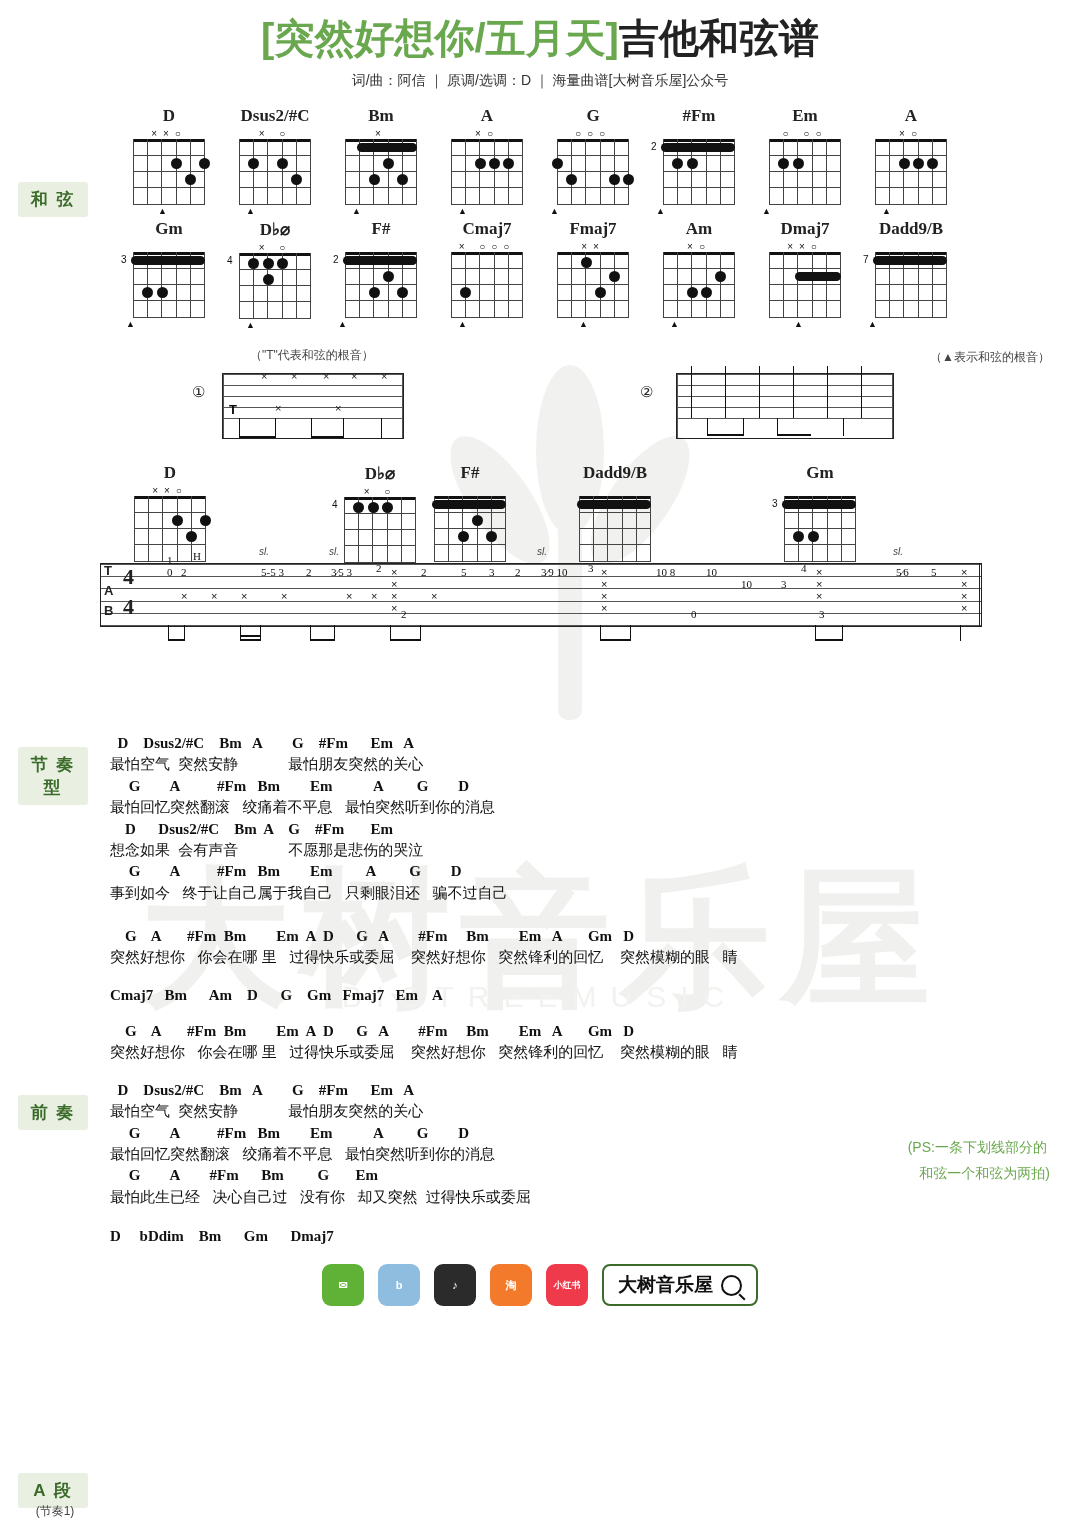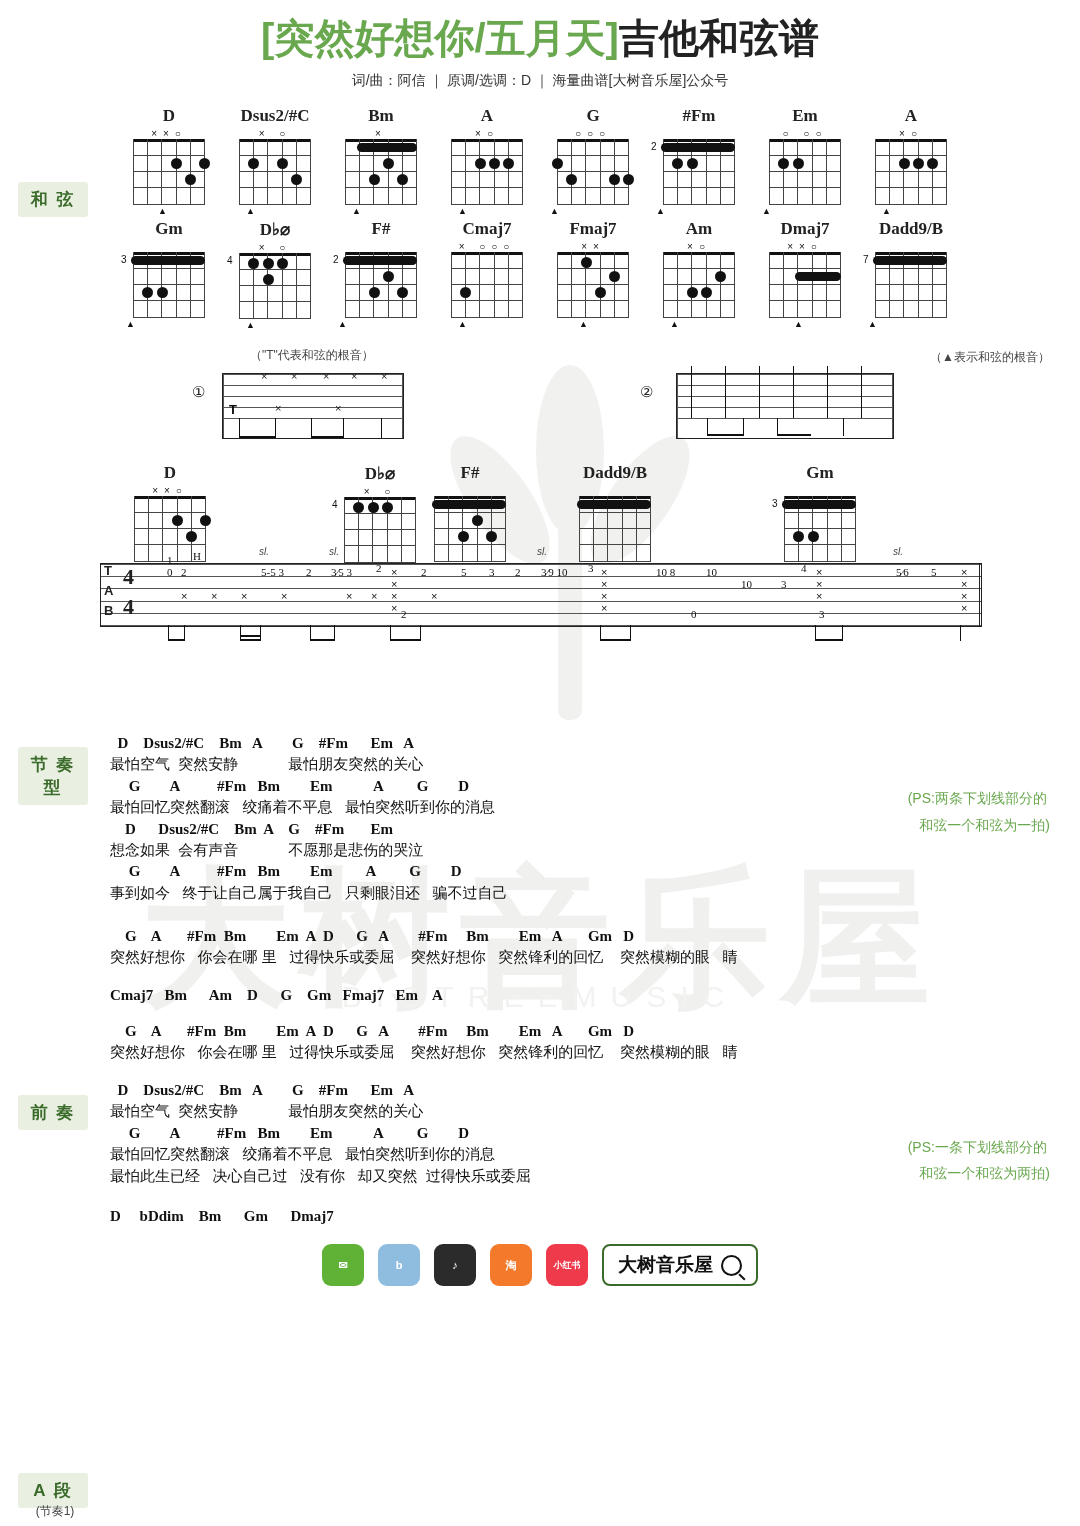--- a/index.html
+++ b/index.html
@@ -724,22 +724,20 @@
       <div class="lbl-sub" style="top:770px;">(节奏1)</div>
       <div class="section">
         <div class="chordline">  D    Dsus2/#C    Bm   A        G    #Fm      Em   A</div>
         <div class="lyricline">最怕空气  突然安静            最怕朋友突然的关心</div>
         <div class="chordline">     G        A          #Fm   Bm        Em           A         G        D</div>
         <div class="lyricline">最怕回忆突然翻滚   绞痛着不平息   最怕突然听到你的消息</div>
         <div class="chordline">    D      Dsus2/#C    Bm  A    G    #Fm       Em</div>
         <div class="lyricline">想念如果  会有声音            不愿那是悲伤的哭泣</div>
         <div class="chordline">     G        A          #Fm   Bm        Em         A         G        D</div>
         <div class="lyricline">事到如今   终于让自己属于我自己   只剩眼泪还   骗不过自己</div>
-        <div class="ps" style="right:10px;top:52px;white-space:pre;">(PS:两条下划线部分的
-   和弦一个和弦为一拍)</div>
       </div>
     </div>
 
     <div style="position:relative;margin-top:22px;">
 
       <div class="section">
         <div class="chordline">    G    A       #Fm  Bm        Em  A  D      G   A        #Fm     Bm        Em   A       Gm   D</div>
         <div class="lyricline">突然好想你   你会在哪 里   过得快乐或委屈    突然好想你   突然锋利的回忆    突然模糊的眼   睛</div>
       </div>
     </div>
@@ -761,20 +759,21 @@
       </div>
     </div>
 
     <div style="position:relative;margin-top:16px;">
 
       <div class="section">
         <div class="chordline">  D    Dsus2/#C    Bm   A        G    #Fm      Em   A</div>
         <div class="lyricline">最怕空气  突然安静            最怕朋友突然的关心</div>
         <div class="chordline">     G        A          #Fm   Bm        Em           A         G        D</div>
         <div class="lyricline">最怕回忆突然翻滚   绞痛着不平息   最怕突然听到你的消息</div>
+        <div class="chordline">     G        A        #Fm      Bm         G       Em</div>
         <div class="lyricline">最怕此生已经   决心自己过   没有你   却又突然  过得快乐或委屈</div>
         <div class="ps" style="right:10px;top:54px;white-space:pre;">(PS:一条下划线部分的
    和弦一个和弦为两拍)</div>
       </div>
     </div>
 
     <div style="position:relative;margin-top:18px;">
 
       <div class="section">
         <div class="chordline">D     bDdim    Bm      Gm      Dmaj7</div>

